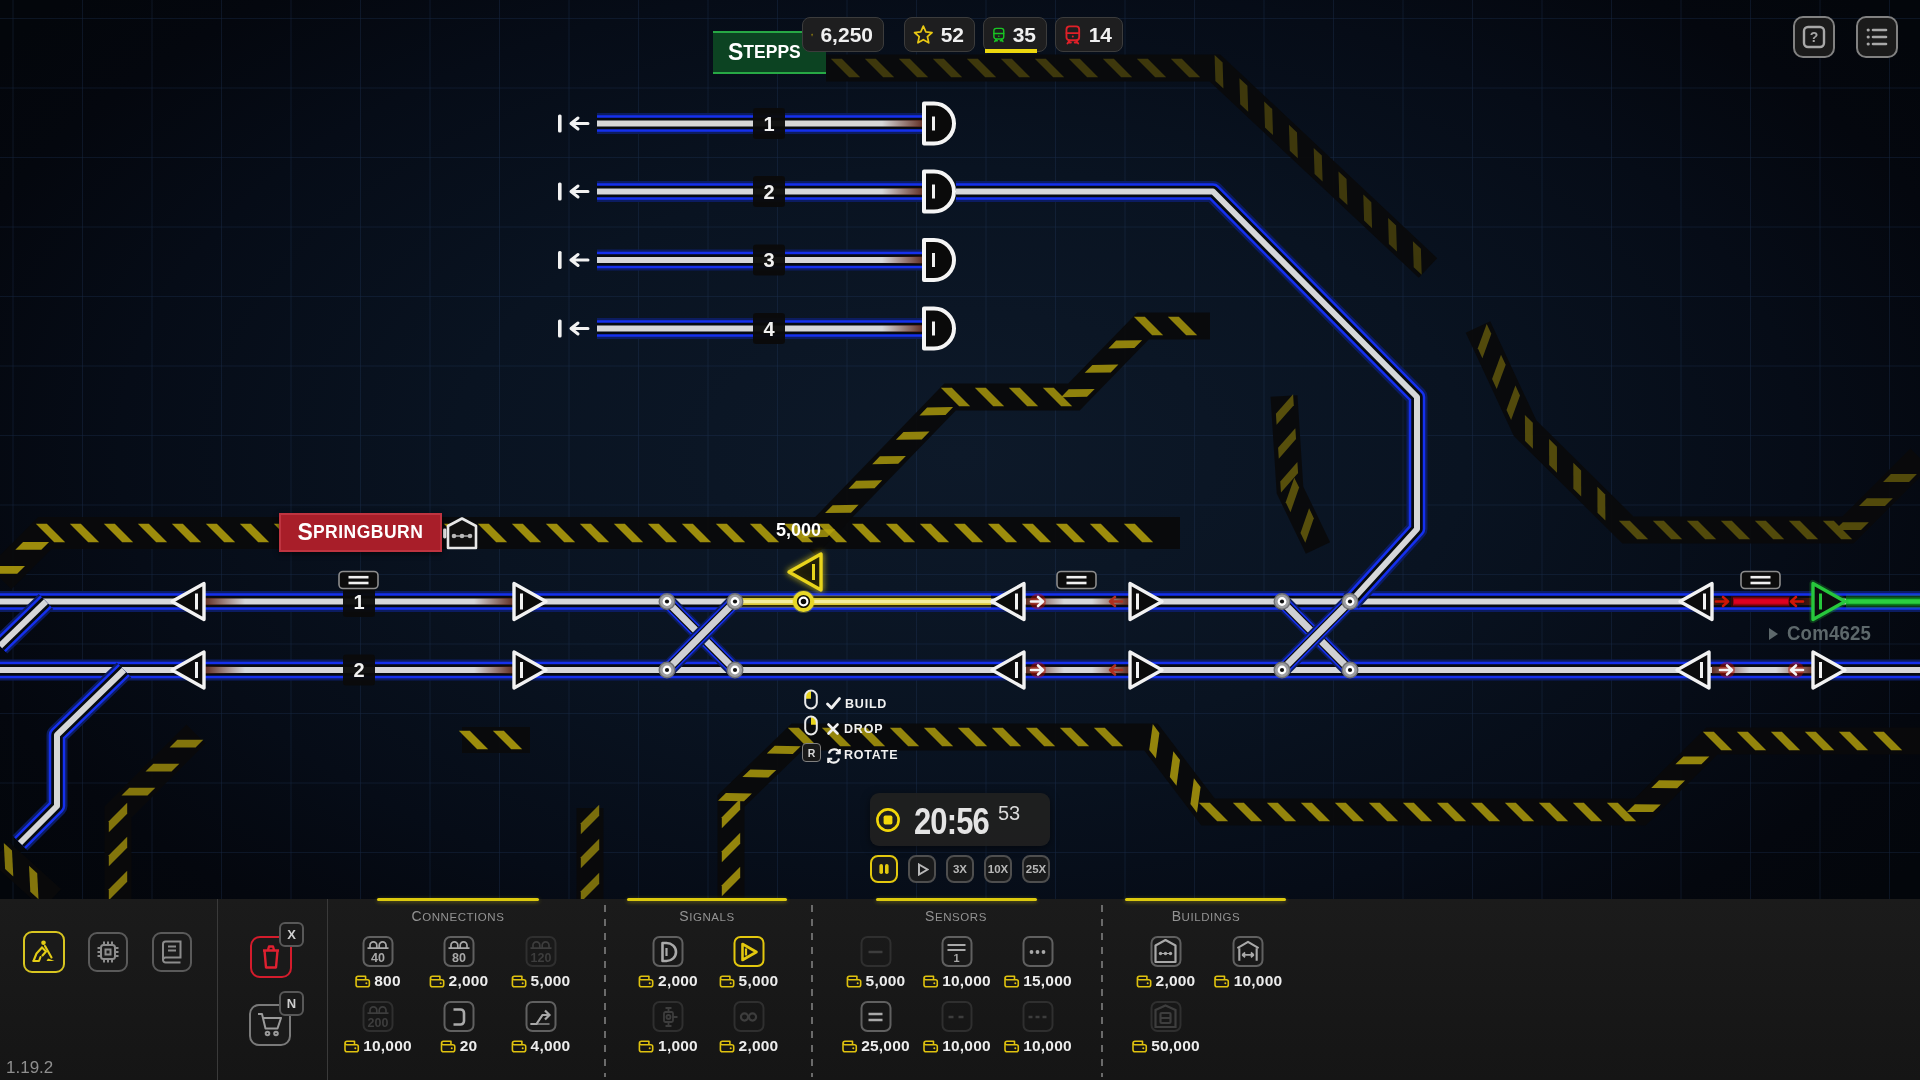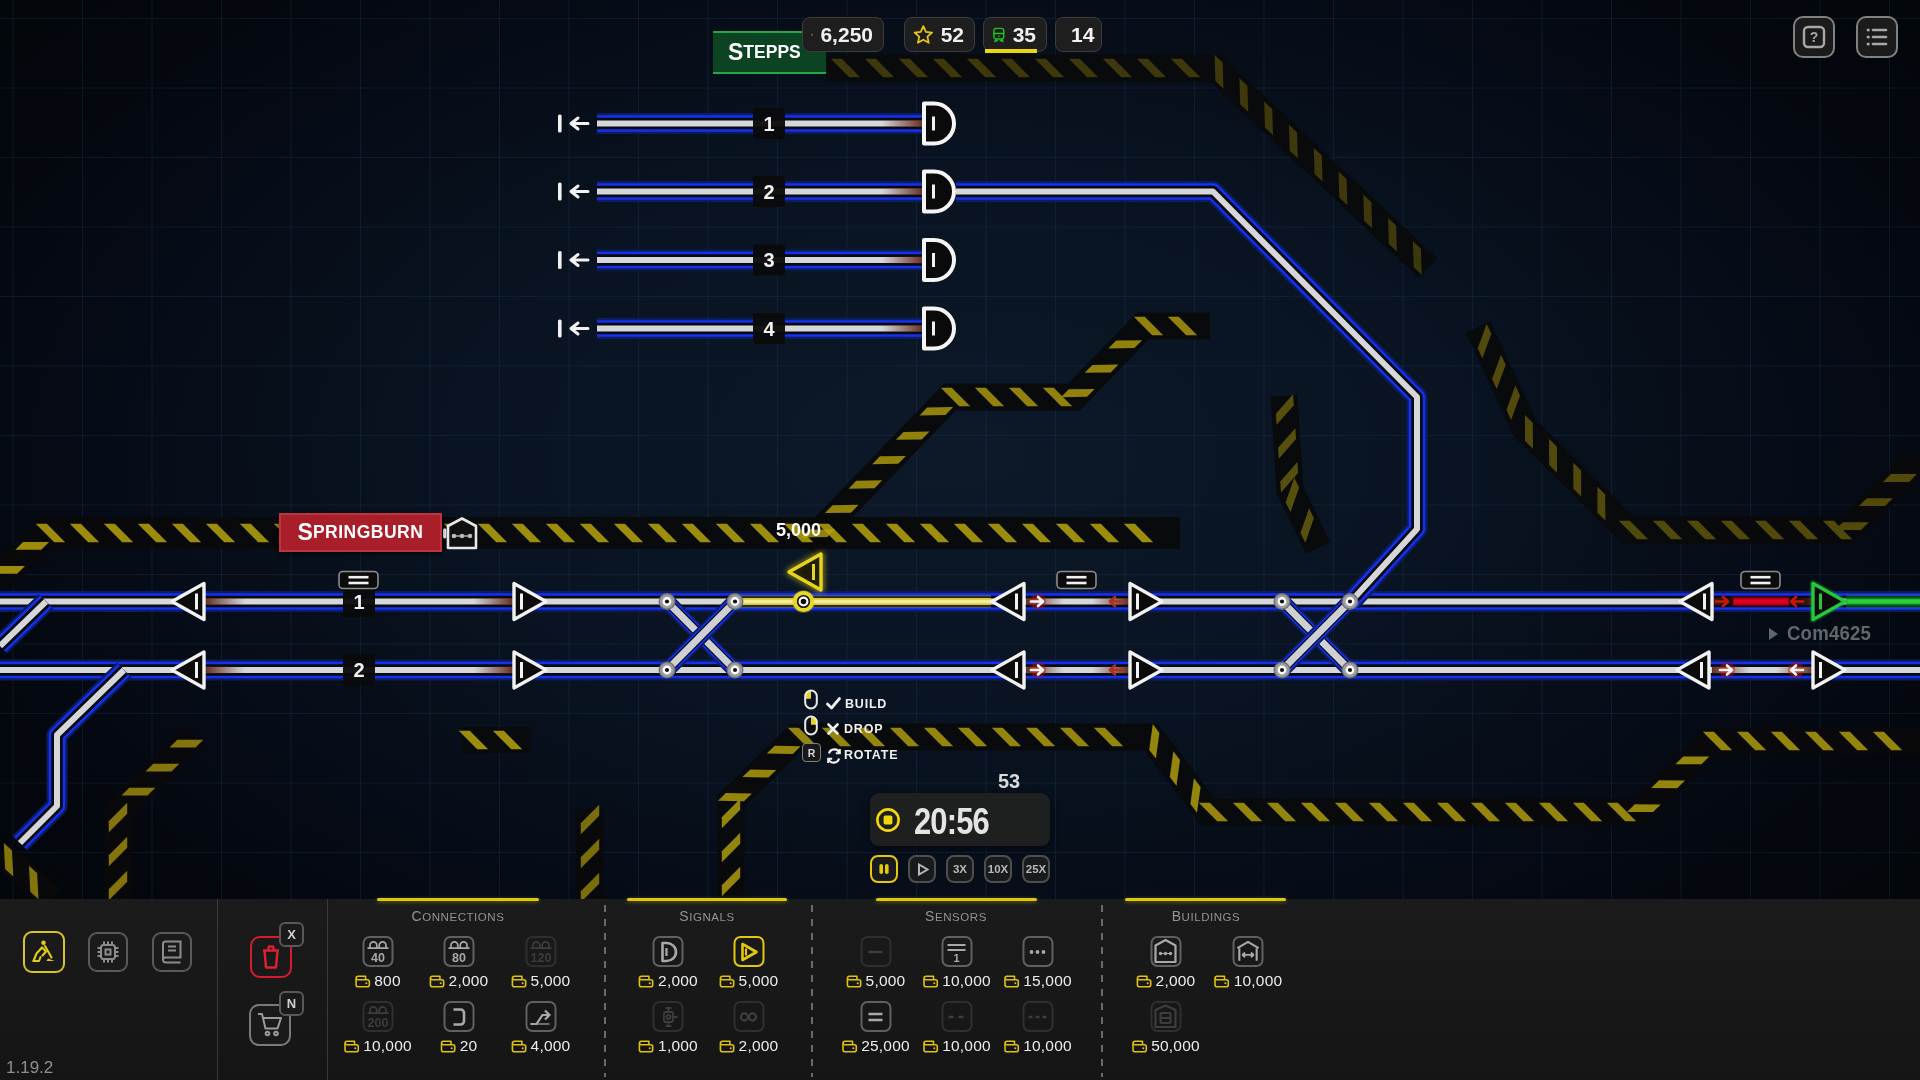--- a/index.html
+++ b/index.html
@@ -16,21 +16,21 @@
 .sechead{position:absolute;top:908px;font-size:11.5px;font-weight:normal;color:#939393;letter-spacing:0.55px;
  transform:translateX(-50%);white-space:nowrap}
 .sechead .fl{font-size:14px}
 .ylline{position:absolute;top:898.2px;height:2.8px;background:#dcc90e;border-radius:2px;box-shadow:0 1px 4px 0 rgba(220,200,14,.4)}
 .toolbtn{position:absolute;width:40px;height:40px;border:2px solid #5a5a5a;border-radius:9px;background:#1a1a1a;
  display:flex;align-items:center;justify-content:center}
 .iconbox{position:absolute;width:31px;height:31px;border:2px solid #606060;border-radius:7px;
  display:flex;align-items:center;justify-content:center;transform:translateX(-50%)}
 .iconbox.dim{border-color:#2f2f2f}
 .price{position:absolute;display:flex;align-items:center;gap:4px;transform:translateX(-50%);
- color:#ececec;font-weight:normal;font-size:15.5px;letter-spacing:0.2px}
+ color:#ececec;font-weight:bold;font-size:15.5px;letter-spacing:0.2px}
 .speedbtn{position:absolute;top:855px;width:28px;height:28px;border:2px solid #4e4e4e;border-radius:8px;
  background:#1c1c1ce8;color:#b8b8b8;font-weight:bold;font-size:11.5px;display:flex;align-items:center;justify-content:center}
 .hinttext{position:absolute;color:#f0f0f0;font-weight:bold;font-size:12.5px;letter-spacing:0.8px}
 </style></head>
 <body>
 <div id="scene">
 <svg width="1920" height="1080" viewBox="0 0 1920 1080" style="position:absolute;left:0;top:0">
 <defs>
 <linearGradient id="gradL" x1="0" y1="0" x2="1" y2="0">
  <stop offset="0" stop-color="#51190d" stop-opacity="0.88"></stop>
@@ -448,21 +448,21 @@
         <g stroke="#19c523" stroke-width="2.4" fill="none" stroke-linecap="round">
 <rect x="3.2" y="1.8" width="16.6" height="18" rx="4"></rect>
 <line x1="3.2" y1="10.5" x2="19.8" y2="10.5"></line>
 <circle cx="11.5" cy="15" r="1.3" fill="#19c523" stroke="none"></circle>
 <path d="M 7,20.5 L 4.5,24 M 16,20.5 L 18.5,24 M 6,22.8 H 9 M 14,22.8 H 17"></path>
 </g>
       </svg>
       <span>35</span>
     </div>
 <div class="abs" style="left:985px;top:49px;width:52px;height:3.6px;background:#ecd70e"></div>
-<div class="resbox" style="left:1055px;width:47px">
+<div class="resbox" style="left:1055px;width:68px">
       <svg width="23" height="26" viewBox="0 0 23 26">
         <g stroke="#e02028" stroke-width="2.4" fill="none" stroke-linecap="round">
 <rect x="3.2" y="1.8" width="16.6" height="18" rx="4"></rect>
 <line x1="3.2" y1="10.5" x2="19.8" y2="10.5"></line>
 <circle cx="11.5" cy="15" r="1.3" fill="#e02028" stroke="none"></circle>
 <path d="M 7,20.5 L 4.5,24 M 16,20.5 L 18.5,24 M 6,22.8 H 9 M 14,22.8 H 17"></path>
 </g>
       </svg>
       <span>14</span>
     </div>
@@ -518,21 +518,21 @@
       </g>
     </svg>
 <div class="hinttext" style="left:844px;top:748px">ROTATE</div>
 
 <div class="abs" style="left:870px;top:793px;width:180px;height:53px;background:#202020f0;border-radius:9px;box-shadow:0 2px 8px rgba(0,0,0,.5)"></div>
 <svg class="abs" style="left:875px;top:807px" width="26" height="26" viewBox="0 0 26 26">
       <circle cx="13" cy="13" r="10.6" fill="none" stroke="#f2d70a" stroke-width="2.6"></circle>
       <rect x="8.6" y="8.6" width="8.8" height="8.8" rx="1.6" fill="#f2d70a"></rect>
     </svg>
 <div class="abs" style="left:914px;top:801px;font-size:36px;font-weight:bold;color:#e4e4e4;transform:scaleX(.86);transform-origin:left;letter-spacing:-1px">20:56</div>
-<div class="abs" style="left:998px;top:770px;font-size:20px;font-weight:bold;color:#dadada">53</div>
+<div class="abs" style="left:998px;top:802px;font-size:20px;font-weight:normal;color:#dadada">53</div>
 <div class="speedbtn" style="left:870px;border-color:#e3c80e">
       <svg width="14" height="14" viewBox="0 0 14 14">
         <rect x="2.4" y="2" width="3.6" height="10" rx="1.8" fill="#e3c80e"></rect>
         <rect x="8" y="2" width="3.6" height="10" rx="1.8" fill="#e3c80e"></rect>
       </svg>
     </div>
 <div class="speedbtn" style="left:908px">
       <svg width="13" height="13" viewBox="0 0 13 13">
         <polygon points="3,1.5 11.5,6.5 3,11.5" fill="none" stroke="#b8b8b8" stroke-width="2"></polygon>
       </svg>

